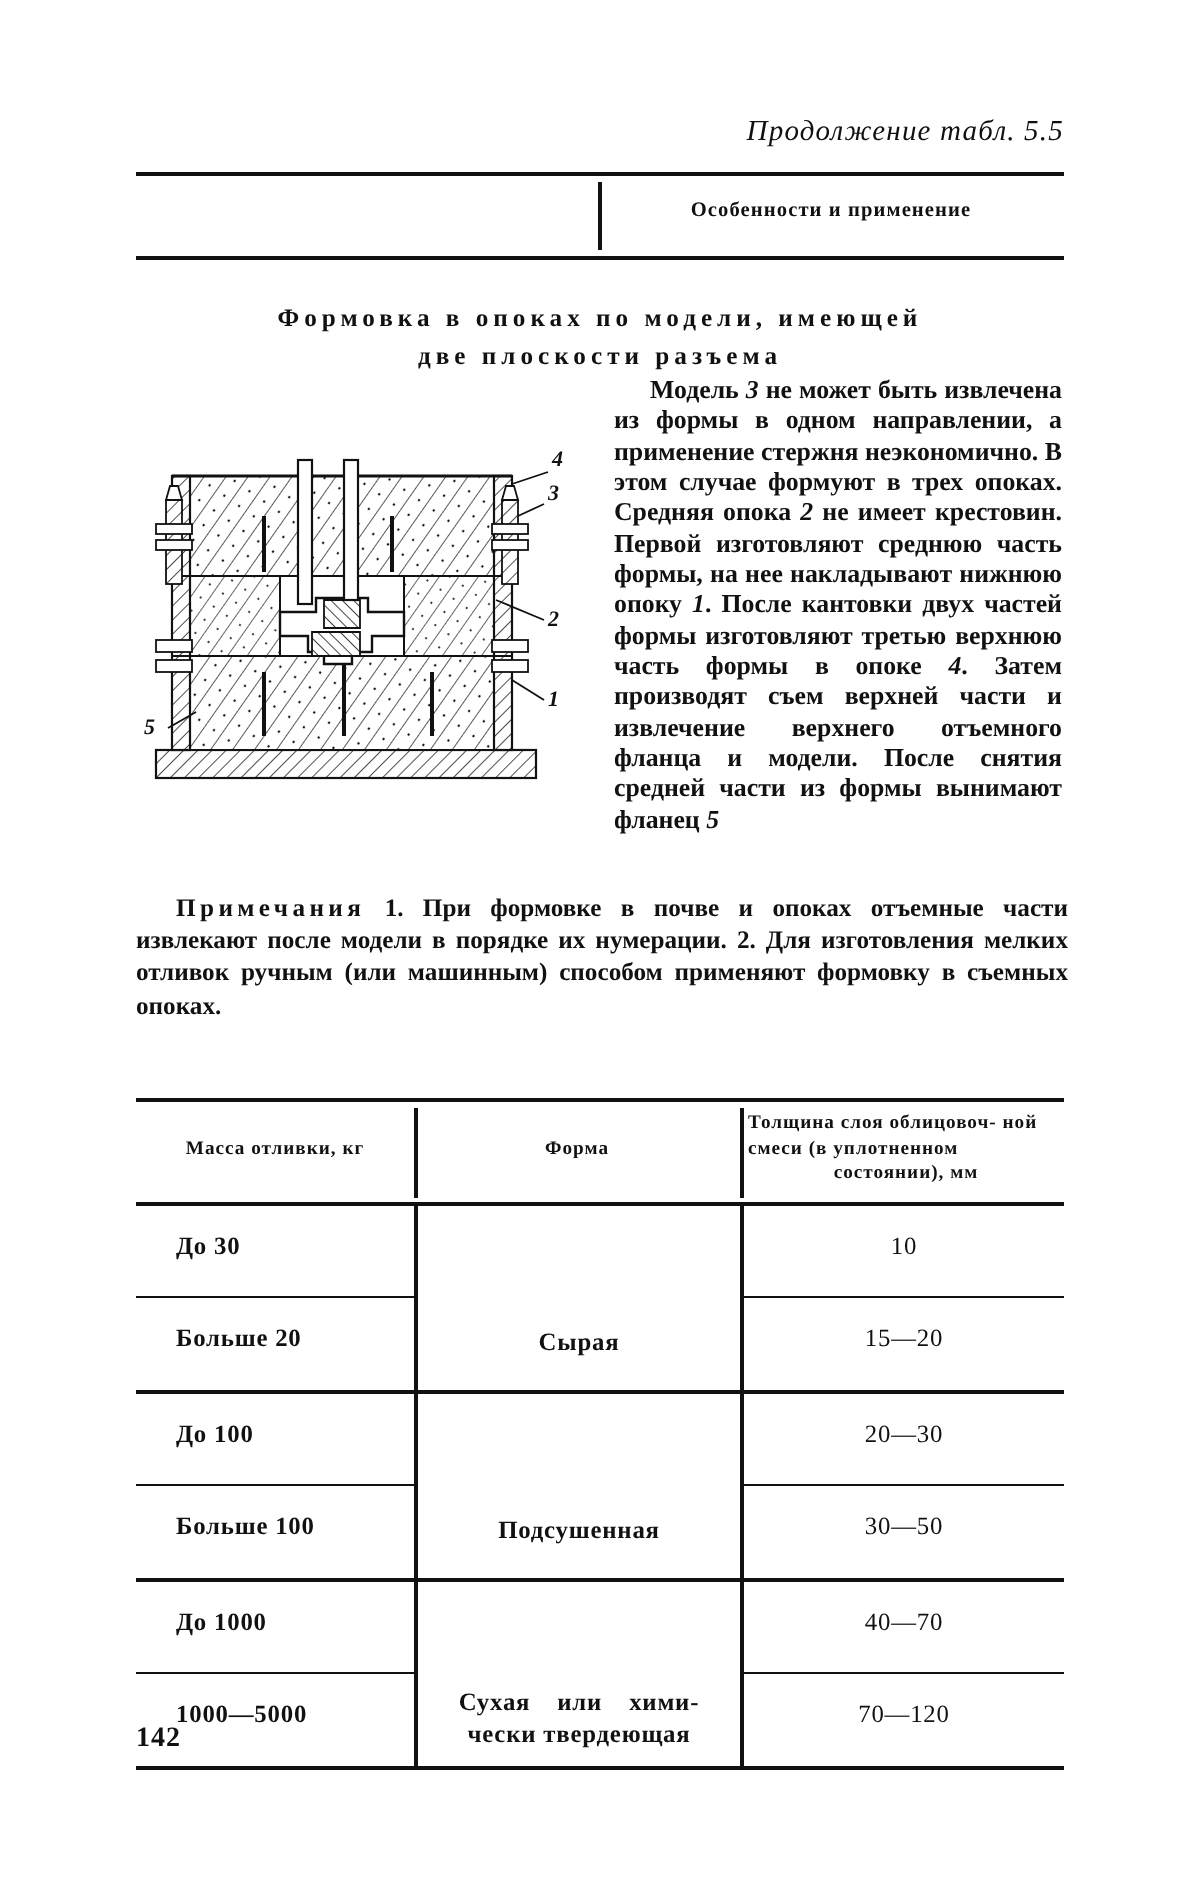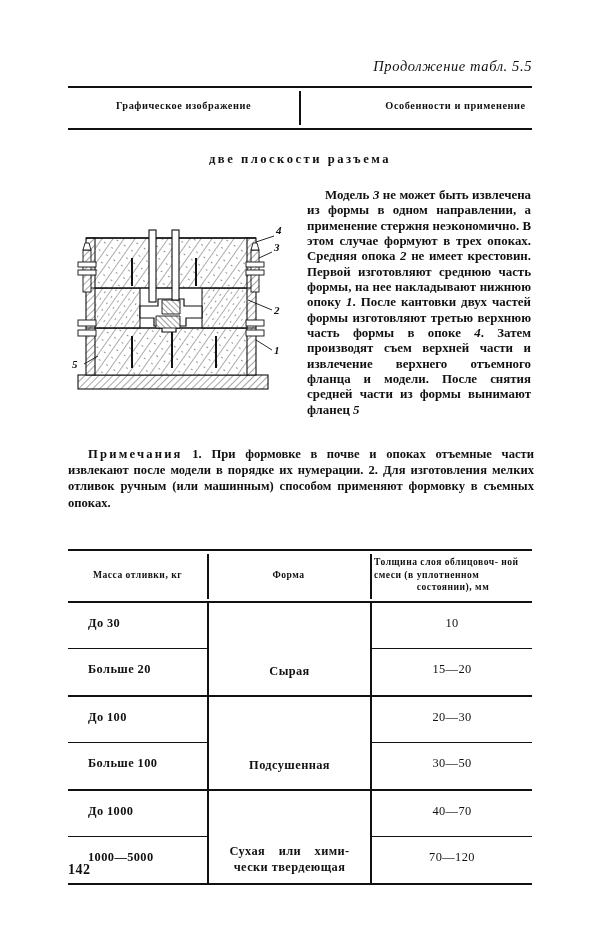--- a/index.html
+++ b/index.html
@@ -57,21 +57,21 @@
   .tbl42-head .cell {
     position: absolute;
     top: 12px;
     font-size: 10.3px;
     font-weight: bold;
     letter-spacing: 0.55px;
     text-align: center;
     white-space: nowrap;
   }
   .tbl42-head .cell.left  { left: 0;     width: 231px; }
-  .tbl42-head .cell.right { left: 231px; width: 233px; padding-left: 40px; }
+  .tbl42-head .cell.right { left: 231px; width: 233px; }
 
   
   .sec-title {
     position: absolute;
     left: 68px;
     top: 150px;
     width: 464px;
     text-align: center;
     font-size: 12.6px;
     font-weight: bold;
@@ -256,27 +256,27 @@
 <body>
 
 <div class="page">
 
   <div class="running-head">Продолжение табл. 5.5</div>
 
   <div class="tbl42">
     <div class="rule-heavy"></div>
     <div class="tbl42-head">
       <div class="vdiv"></div>
-      <div class="cell left">Графическое изображение</div>
       <div class="cell right">Особенности и применение</div>
     </div>
     <div class="rule-heavy"></div>
   </div>
 
   <div class="sec-title">
+    <span>Формовка в опоках по модели, имеющей</span>
     <span class="l2">две плоскости разъема</span>
   </div>
 
   <div class="figure">
     <svg width="222" height="175" viewBox="0 0 222 175">
       <defs>
         <pattern id="sandA" width="9" height="9" patternUnits="userSpaceOnUse" patternTransform="rotate(35)">
           <rect width="9" height="9" fill="#fff"></rect>
           <line x1="0" y1="0" x2="0" y2="9" stroke="#111" stroke-width="0.7"></line>
           <circle cx="5" cy="4.5" r="0.6" fill="#111"></circle>

